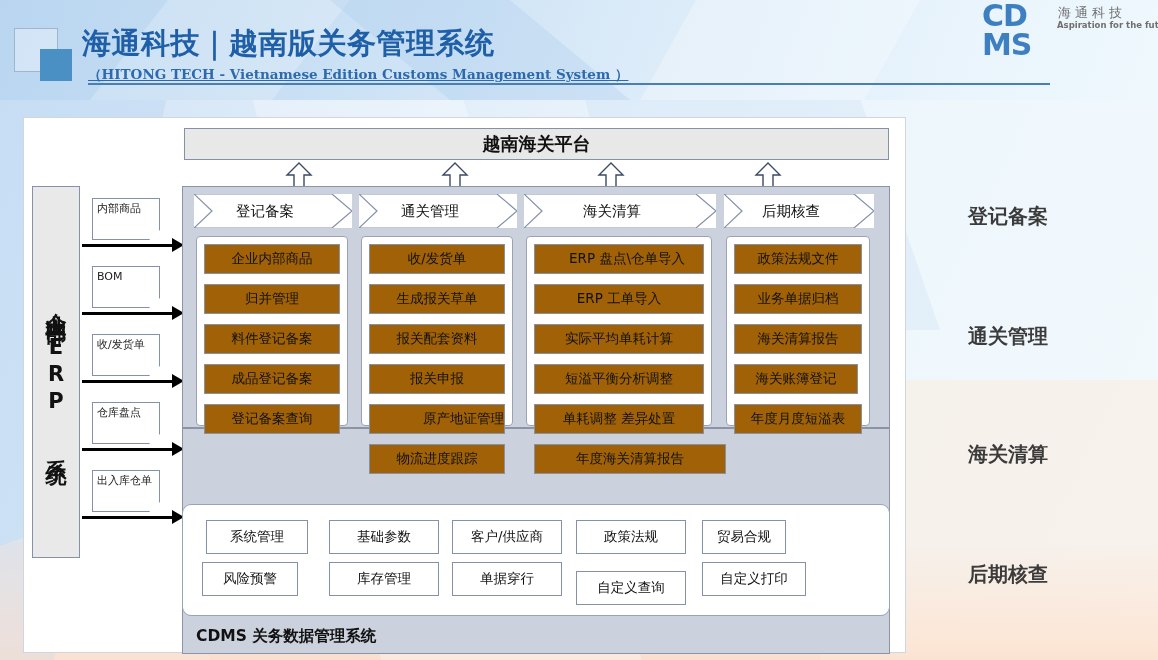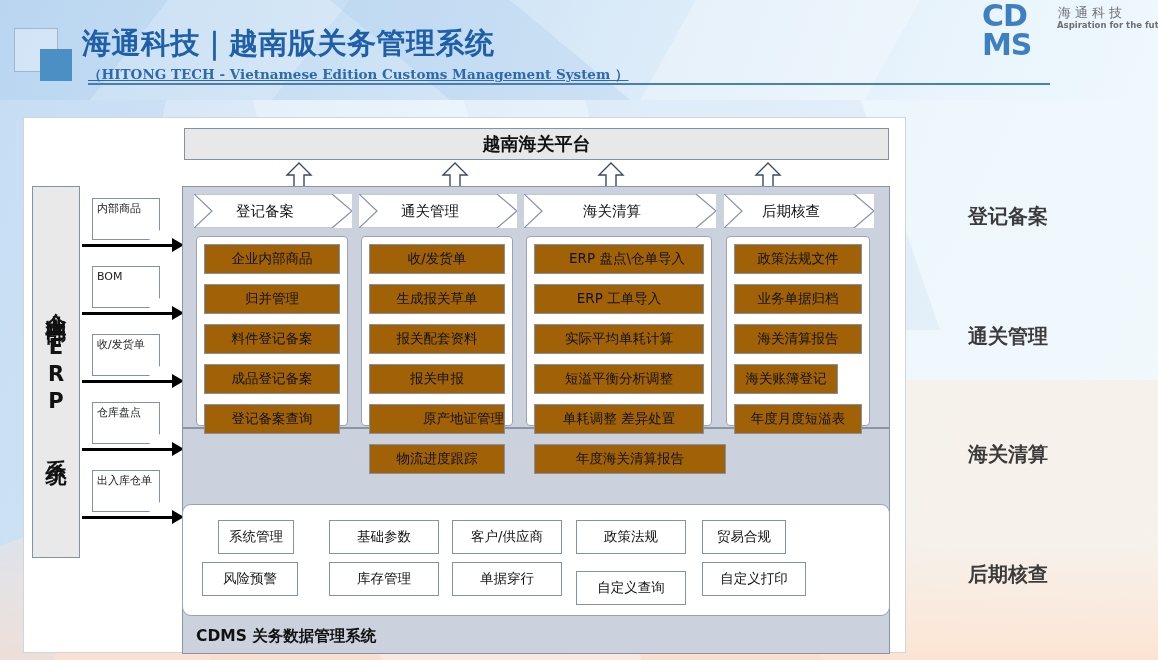--- a/index.html
+++ b/index.html
@@ -352,31 +352,31 @@
         <div class="colpanel" style="left: 702px; width: 144px; top: 118px; height: 190px;"></div>
         <div class="item" style="left: 710px; width: 128px; top: 126px;">
           <span>政策法规文件</span>
         </div>
         <div class="item" style="left: 710px; width: 128px; top: 166px;">
           <span>业务单据归档</span>
         </div>
         <div class="item" style="left: 710px; width: 128px; top: 206px;">
           <span>海关清算报告</span>
         </div>
-        <div class="item" style="left: 710px; width: 104px; top: 246px;">
+        <div class="item" style="left: 710px; width: 124px; top: 246px;">
           <span>海关账簿登记</span>
         </div>
         <div class="item" style="left: 710px; width: 128px; top: 286px;">
           <span>年度月度短溢表</span>
         </div>
       </div>
 
     <div id="bottom-panel"></div>
     <div id="bottom-items">
-        <div class="bitem" style="left: 194px; width: 76px; top: 402px; align-items: center;">
+        <div class="bitem" style="left: 182px; width: 102px; top: 402px; align-items: center;">
           <span>系统管理</span>
         </div>
         <div class="bitem" style="left: 305px; width: 110px; top: 402px;">
           <span>基础参数</span>
         </div>
         <div class="bitem" style="left: 428px; width: 110px; top: 402px;">
           <span>客户/供应商</span>
         </div>
         <div class="bitem" style="left: 552px; width: 110px; top: 402px;">
           <span>政策法规</span>

